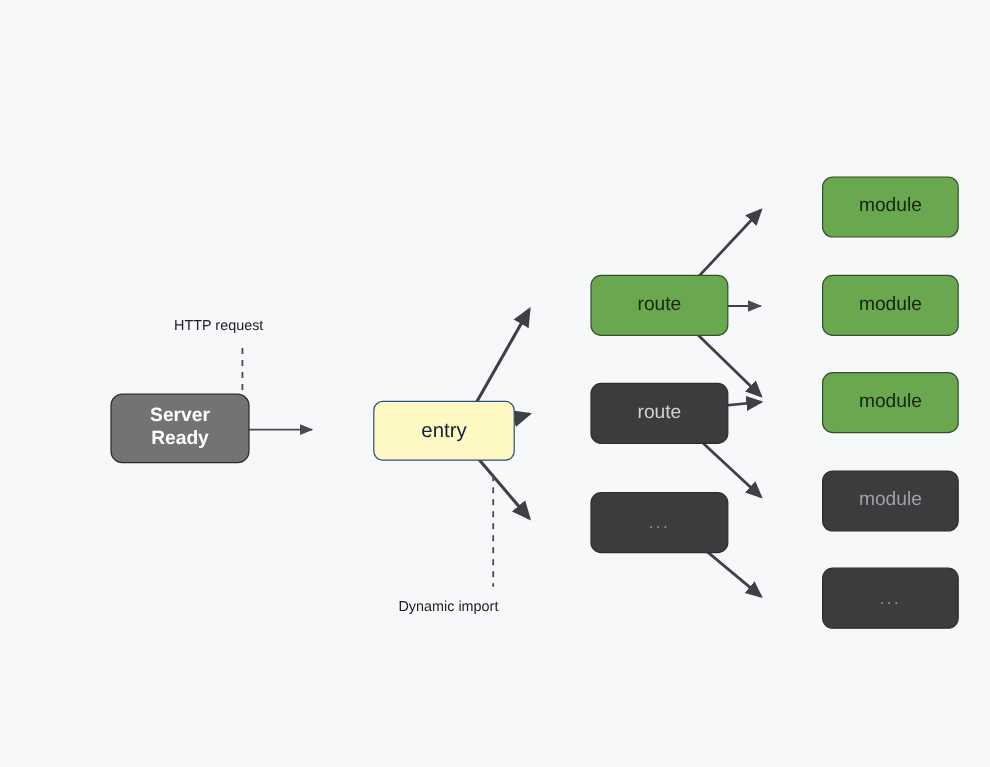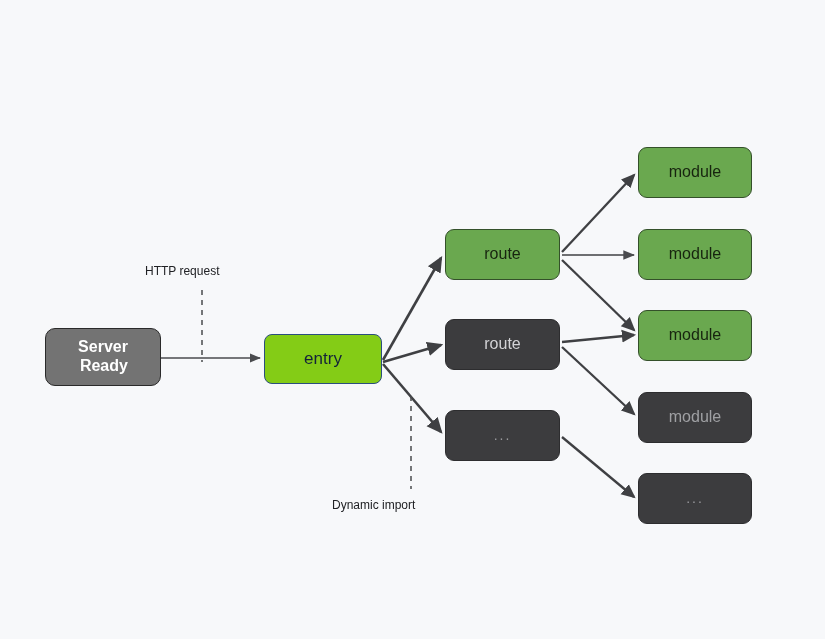--- a/index.html
+++ b/index.html
@@ -49,36 +49,37 @@
 
   
   .node {
     position: absolute;
     box-sizing: border-box;
     display: flex;
     align-items: center;
     justify-content: center;
     border-radius: 9px;
     font-size: 16px;
-    text-align: right;
+    text-align: center;
     line-height: 1.18;
     white-space: pre-line;
+    margin-left: 47px;
   }
 
   .node.server-ready {
     background: #737373;
     border: 1.5px solid #2a2a2a;
     color: #ffffff;
     font-weight: bold;
     font-size: 16px;
     border-radius: 10px;
   }
 
   .node.entry {
-    background: #84cc16;
+    background: #fef9c3;
     border: 1.5px solid #2b4e7e;
     color: #14223a;
     font-size: 17px;
     border-radius: 8px;
   }
 
   .node.green {
     background: #6aa84f;
     border: 1.5px solid #34502a;
     color: #17240f;

